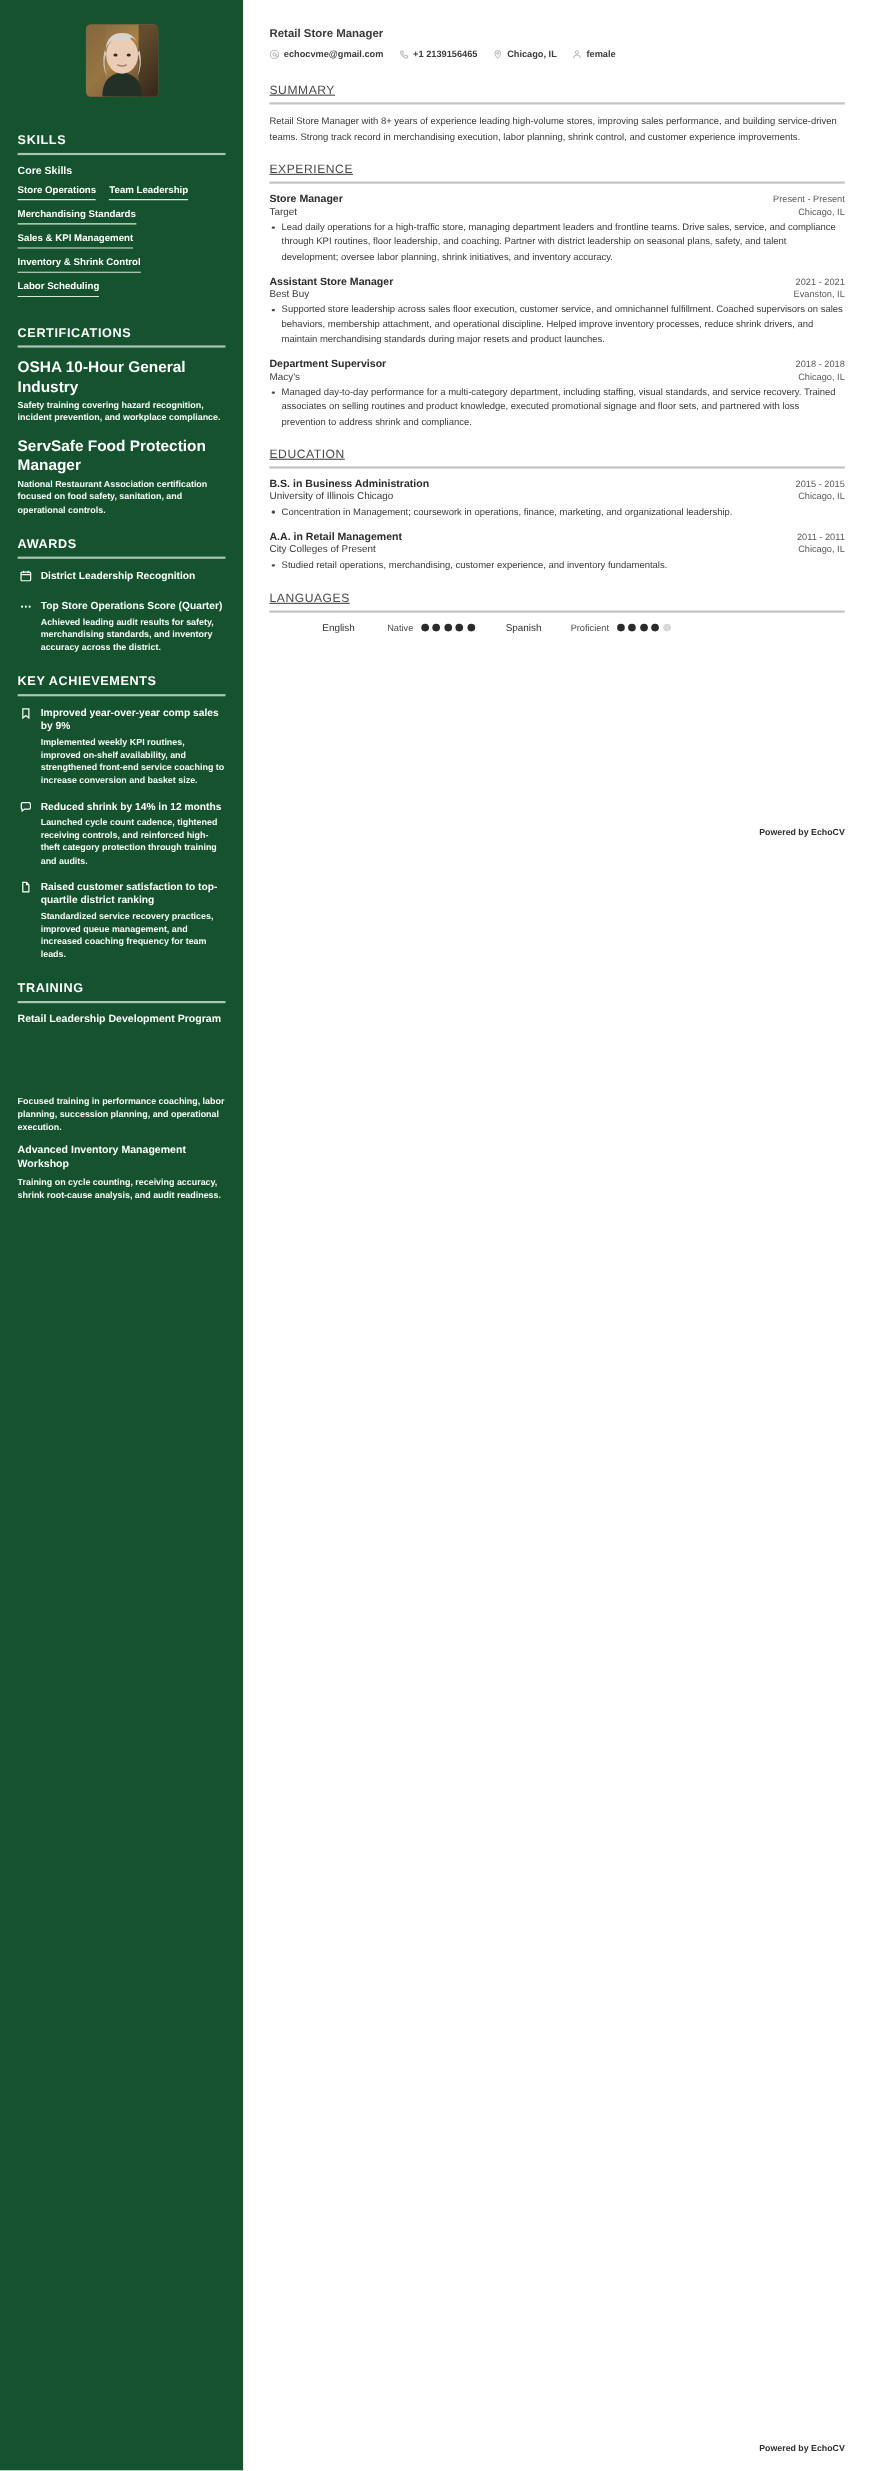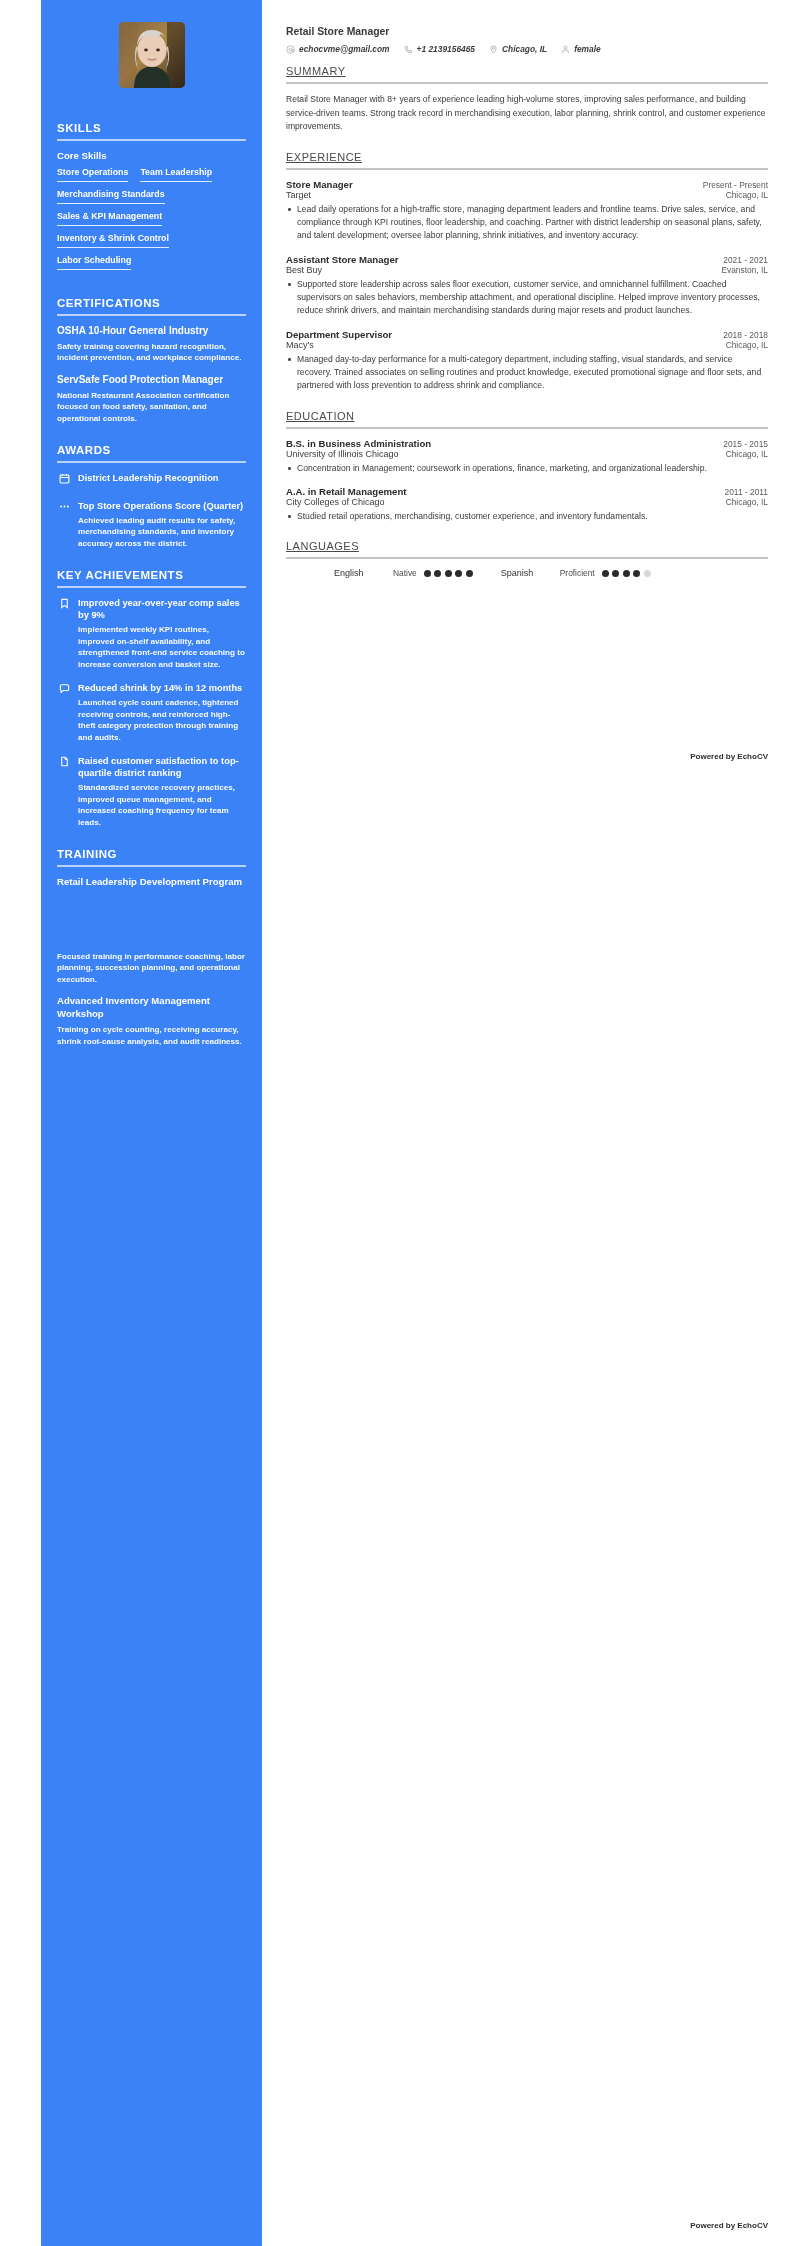--- a/index.html
+++ b/index.html
@@ -15,24 +15,23 @@
     min-height: 2246px;
     background: #ffffff;
     display: flex;
     align-items: stretch;
   }
 
   
   .sidebar {
     width: 221px;
     flex: 0 0 221px;
-    background: #3b82f6;
+    background: #14532d;
     color: #ffffff;
     padding: 22px 16px 30px 16px;
-    margin-left: 41px;
   }
   .photo-wrap {
     display: flex;
     justify-content: center;
     margin-bottom: 34px;
   }
   .photo {
     width: 66px;
     height: 66px;
     border-radius: 5px;
@@ -72,21 +71,21 @@
     font-weight: bold;
     color: #ffffff;
     padding-bottom: 4px;
     margin-bottom: 7px;
     border-bottom: 1px solid rgba(255,255,255,0.85);
     white-space: nowrap;
   }
 
   .cert-item { margin-bottom: 11px; }
   .cert-name {
-    font-size: 10px;
+    font-size: 14px;
     font-weight: bold;
     color: #ffffff;
     margin-bottom: 3px;
     line-height: 1.25;
   }
   .cert-desc {
     font-size: 8.1px;
     font-weight: bold;
     line-height: 1.42;
     color: rgba(255,255,255,0.97);
@@ -153,22 +152,21 @@
   .role {
     font-size: 10.4px;
     font-weight: bold;
     color: #3a3a3a;
     margin-bottom: 7px;
   }
   .contact-row {
     display: flex;
     flex-wrap: wrap;
     gap: 0 5px;
-    margin-bottom: 11px;
-    font-style: italic;
+    margin-bottom: 22px;
   }
   .contact-item {
     display: inline-flex;
     align-items: center;
     gap: 4px;
     margin-right: 9px;
   }
   .contact-ico {
     width: 9px; height: 9px;
     display: inline-flex;
@@ -558,21 +556,21 @@
           <li>Concentration in Management; coursework in operations, finance, marketing, and organizational leadership.</li>
         </ul>
       </div>
 
       <div class="entry">
         <div class="entry-line">
           <span class="entry-title">A.A. in Retail Management</span>
           <span class="entry-dates">2011 - 2011</span>
         </div>
         <div class="entry-line">
-          <span class="entry-org">City Colleges of Chicago</span>
+          <span class="entry-org">City Colleges of Present</span>
           <span class="entry-loc">Chicago, IL</span>
         </div>
         <ul class="bullets">
           <li>Studied retail operations, merchandising, customer experience, and inventory fundamentals.</li>
         </ul>
       </div>
     </section>
 
     <section class="sec">
       <div class="sec-title">LANGUAGES</div>

